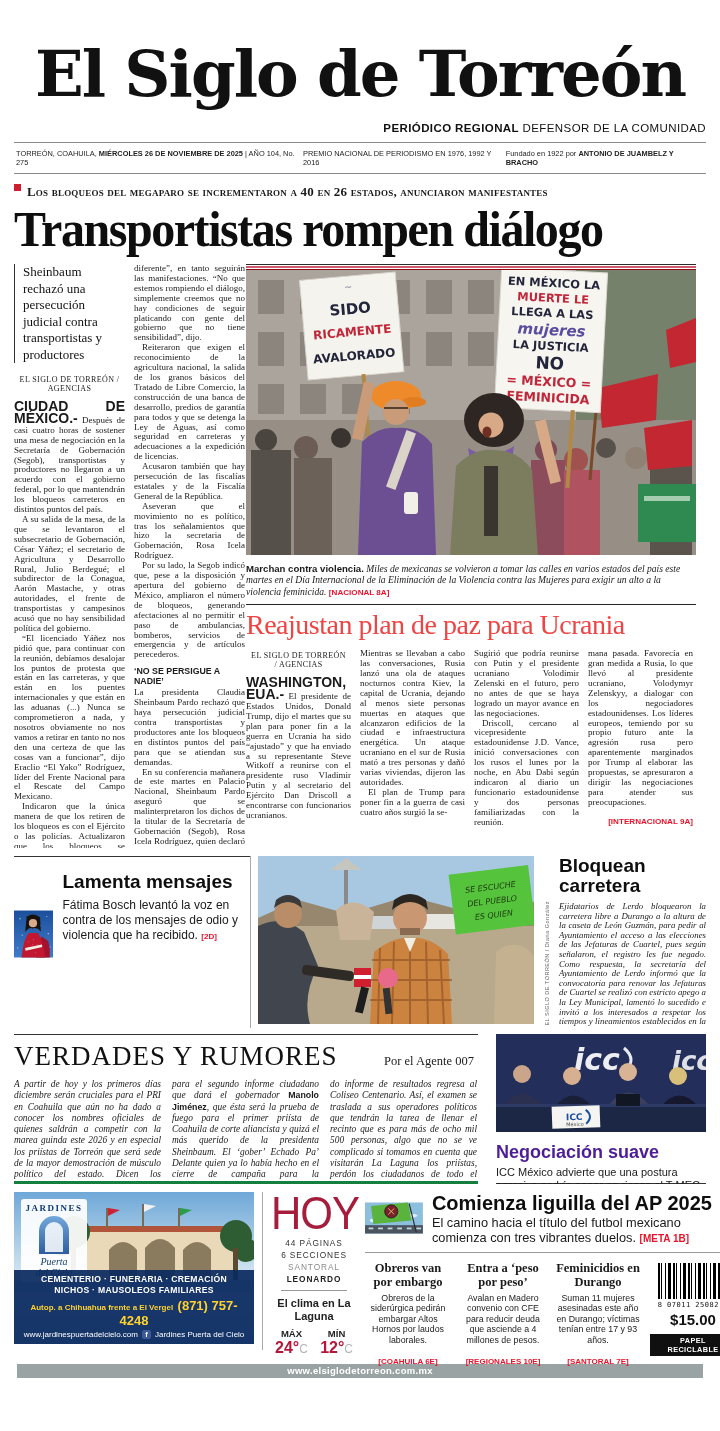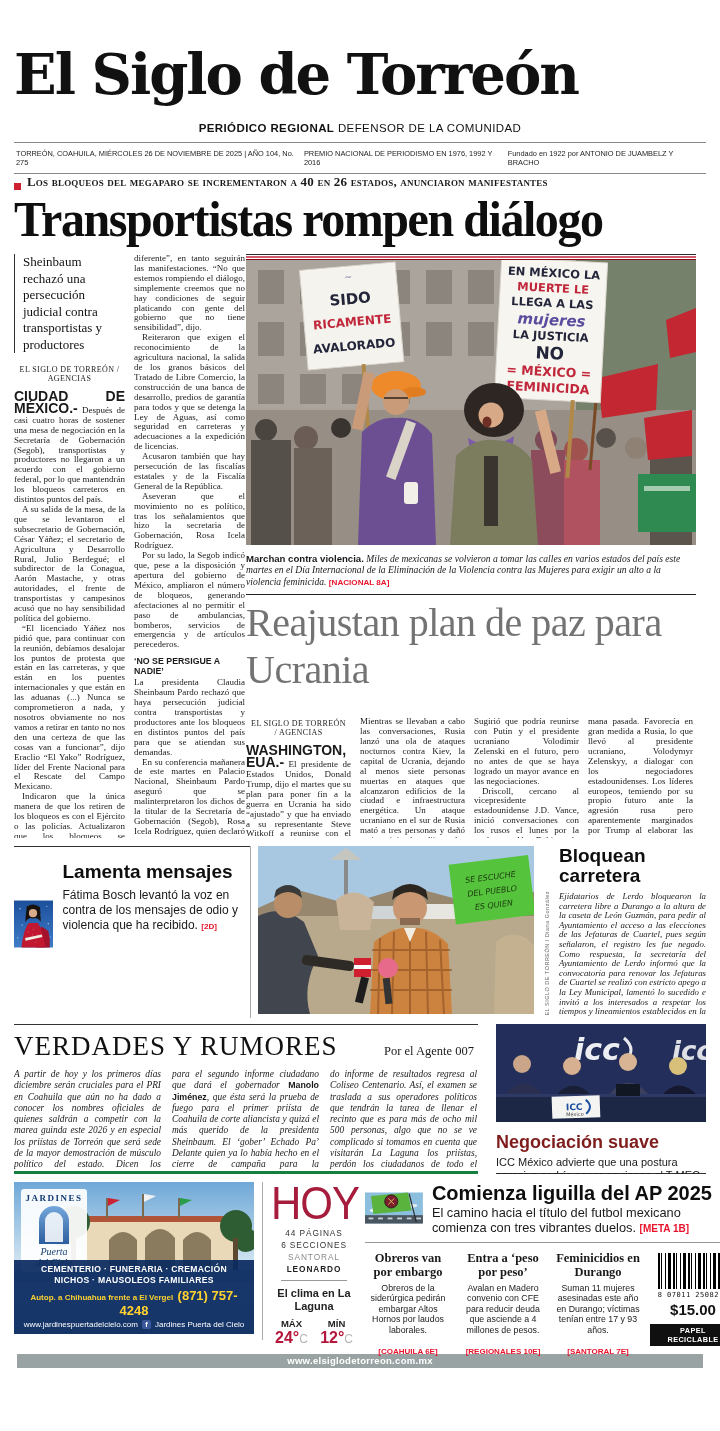--- a/index.html
+++ b/index.html
@@ -2,32 +2,32 @@
 <html lang="es"><head>
 <meta charset="utf-8">
 <style>
   html,body{margin:0;padding:0;}
   body{width:720px;height:1431px;overflow:hidden;background:#fff;}
   .page{width:720px;height:1431px;background:#fff;position:relative;color:#1a1a1a;
         font-family:"Liberation Serif",serif;}
   .inner{padding:28px 14px 0 14px;}
 
   
-  .mast-title{font-family:"DejaVu Serif",serif;font-weight:700;font-size:56px;line-height:92px;
-              letter-spacing:-2px;color:#111;}
-  .mast-tagline{text-align:center;font-family:"Liberation Sans",sans-serif;font-size:11.5px;
+  .mast-title{font-family:"DejaVu Serif",serif;font-weight:700;font-size:64px;line-height:92px;
+              text-align:center;letter-spacing:-2px;color:#111;}
+  .mast-tagline{text-align:right;font-family:"Liberation Sans",sans-serif;font-size:11.5px;
                 letter-spacing:.4px;color:#111;margin-top:2px;}
   .mast-tagline .b{font-weight:700;}
   .infobar{display:flex;justify-content:space-between;align-items:center;margin-top:8px;
            border-top:1px solid #8a8a8a;border-bottom:1px solid #8a8a8a;padding:6px 2px;
            font-family:"Liberation Sans",sans-serif;font-size:7.4px;color:#222;}
-  .infobar .b{font-weight:400;text-align:right;}
+  .infobar .b{font-weight:700;text-align:right;}
 
   
-  .kicker{display:flex;align-items:flex-end;gap:6px;font-weight:700;
+  .kicker{margin-top:10px;display:flex;align-items:flex-start;gap:6px;font-weight:700;
           font-size:13px;font-variant:small-caps;letter-spacing:.2px;height:16px;}
   .kicker-bullet{width:7px;height:7px;background:#cf1f2f;flex:0 0 auto;}
   .headline{font-size:50px;font-weight:700;line-height:54px;letter-spacing:-1.5px;
             white-space:nowrap;transform:scaleX(.96);transform-origin:left;color:#0e0e0e;}
 
   .main-row{display:flex;margin-top:8px;height:584px;overflow:hidden;}
   .left-region{width:232px;flex:0 0 auto;display:flex;gap:9px;}
   .colA,.colB{width:111px;overflow:hidden;}
   .deck{font-size:13px;line-height:16.5px;color:#111;border-left:1px solid #333;padding-left:8px;}
   .byline{font-size:8px;text-align:center;letter-spacing:.4px;margin:12px 4px 9px;color:#222;}
@@ -41,21 +41,21 @@
   .right-region{width:450px;flex:0 0 auto;}
   .photo-rule{height:6px;background:linear-gradient(#2a2a2a 0 1px,#fff 1px 2px,#d05a6e 2px 4px,#fff 4px 5px,#8c0a12 5px 6px);}
   .photo-wrap{position:relative;}
   .credit-v{position:absolute;right:-9px;bottom:2px;writing-mode:vertical-rl;transform:rotate(180deg);
             font-family:"Liberation Sans",sans-serif;font-size:5.5px;color:#666;letter-spacing:.5px;}
   .caption{font-size:9.6px;line-height:11.4px;margin-top:4px;}
   .cap-lead{font-family:"Liberation Sans",sans-serif;font-weight:700;text-align:right;}
   .cap-text{font-style:italic;}
 
   .ukr{margin-top:6px;border-top:1px solid #222;padding-top:3px;}
-  .ukr h3{font-size:40px;font-weight:400;letter-spacing:-.5px;margin:1px 0 24px;color:#737373;}
+  .ukr h3{font-size:28px;font-weight:400;letter-spacing:-.5px;margin:1px 0 8px;color:#ef4444;}
   .ukr-cols{display:flex;gap:9px;height:196px;overflow:hidden;}
   .ucol{width:105px;overflow:hidden;}
   .byline2{font-size:8px;text-align:center;letter-spacing:.4px;margin:2px 4px 9px;color:#222;}
 
   
   .mid-band{display:flex;margin-top:8px;height:172px;overflow:hidden;}
   .mid-left{width:236px;flex:0 0 auto;border-top:1px solid #333;padding-top:14px;}
   .lam-row{display:flex;gap:9px;}
   .lam-text h4{font-family:"Liberation Sans",sans-serif;font-weight:700;font-size:19px;
                line-height:21px;margin:0 0 6px;color:#0e0e0e;}
@@ -71,21 +71,21 @@
   .verd-left{width:464px;flex:0 0 auto;border-top:1px solid #333;border-bottom:3px solid #15803d;
              padding:6px 0 6px 0;}
   .verd-head{display:flex;justify-content:space-between;align-items:baseline;padding-right:4px;}
   .verd-head h3{font-size:27px;font-weight:400;letter-spacing:1px;margin:0;color:#111;}
   .verd-by{font-size:12.5px;}
   .verd-cols{display:flex;gap:11px;margin-top:7px;height:100px;overflow:hidden;}
   .vcol{width:147px;font-size:9.4px;line-height:11.3px;font-style:italic;text-align:justify;}
   .vcol .nb{font-family:"Liberation Sans",sans-serif;font-style:normal;font-weight:700;font-size:8.8px;}
   .verd-sep{width:1px;background:#aaa;margin:0 9px;}
   .verd-right{flex:1;border-bottom:1px solid #333;padding-bottom:4px;}
-  .verd-right h4{font-family:"Liberation Sans",sans-serif;font-weight:700;font-size:18px;margin:6px 0 3px;color:#7f1d1d;}
+  .verd-right h4{font-family:"Liberation Sans",sans-serif;font-weight:700;font-size:18px;margin:6px 0 3px;color:#4c1d95;}
   .verd-right p{font-family:"Liberation Sans",sans-serif;font-size:11px;line-height:13px;margin:0;}
 
   
   .bottom-band{display:flex;margin-top:8px;height:158px;overflow:visible;}
   .ad{width:240px;height:152px;flex:0 0 auto;position:relative;overflow:hidden;
       background:linear-gradient(#6fa8d8,#cfe3f0 52%,#9db9d0);}
   .ad svg{position:absolute;left:0;top:0;}
   .ad-logo{position:absolute;left:7px;top:7px;width:62px;background:rgba(255,255,255,.93);
            border-radius:3px;padding:4px 2px;text-align:center;}
   .ad-brand{font-family:"Liberation Serif",serif;font-size:9px;letter-spacing:1.5px;color:#123a72;font-weight:700;}

